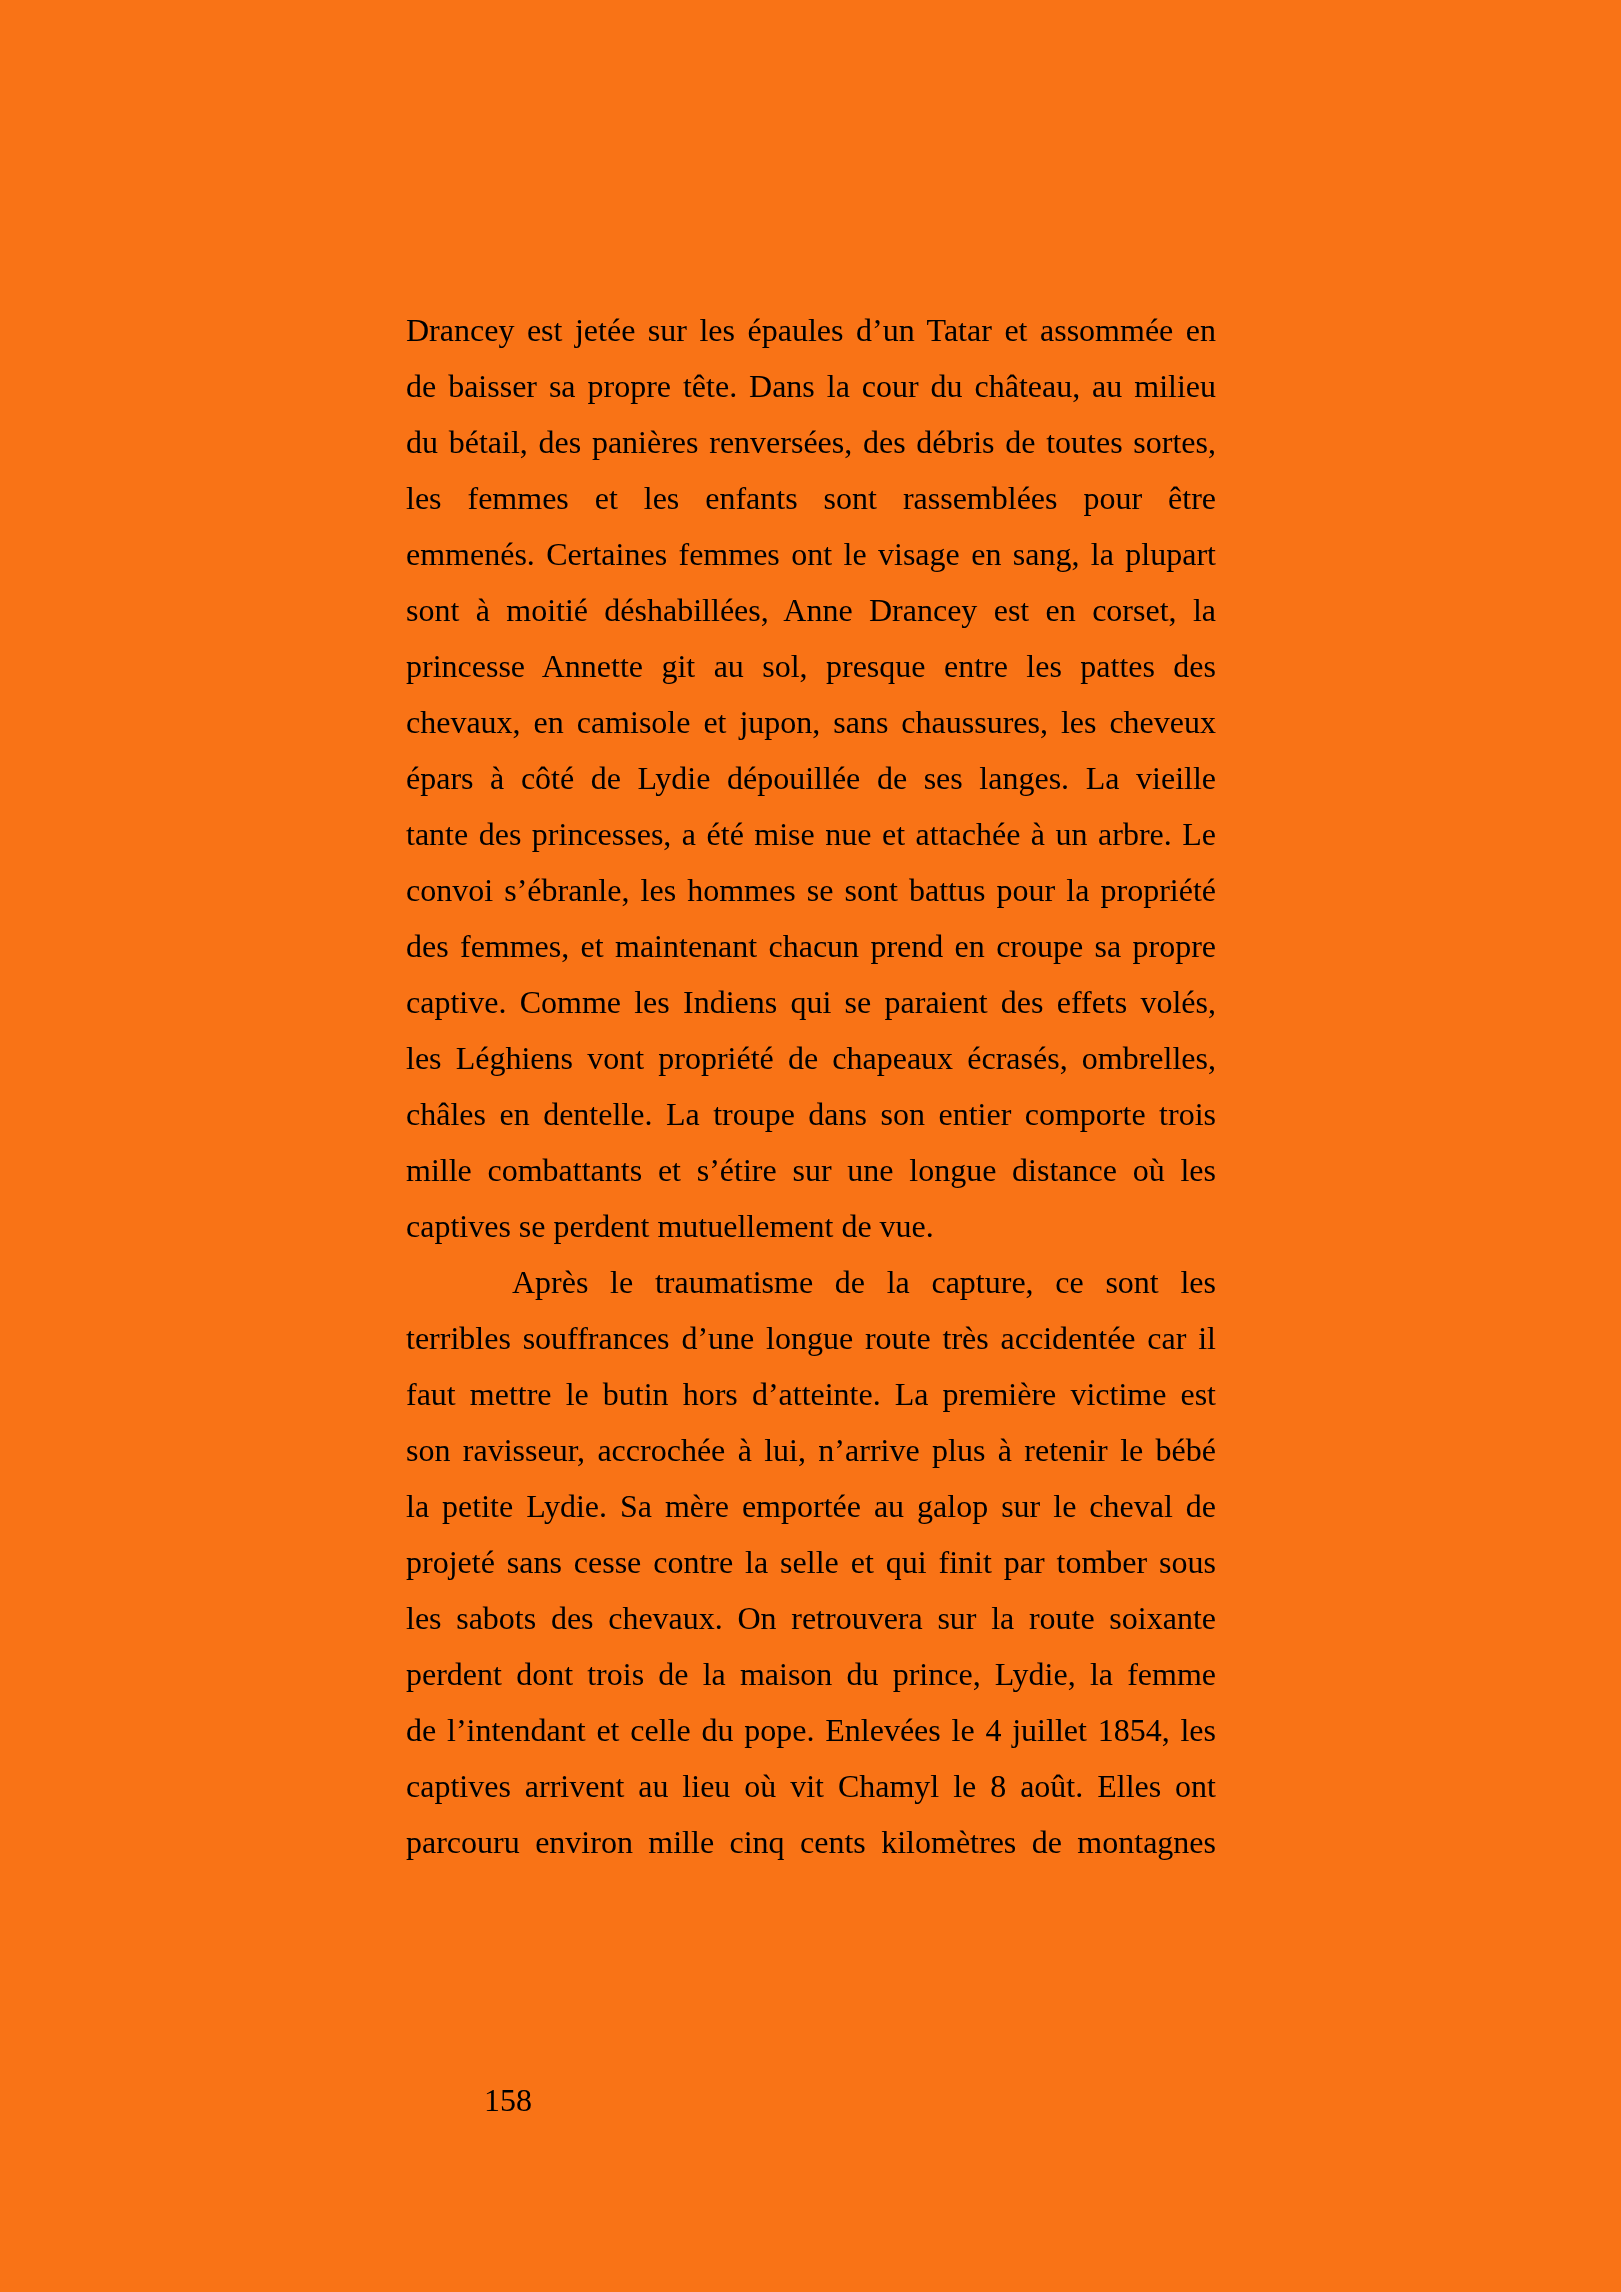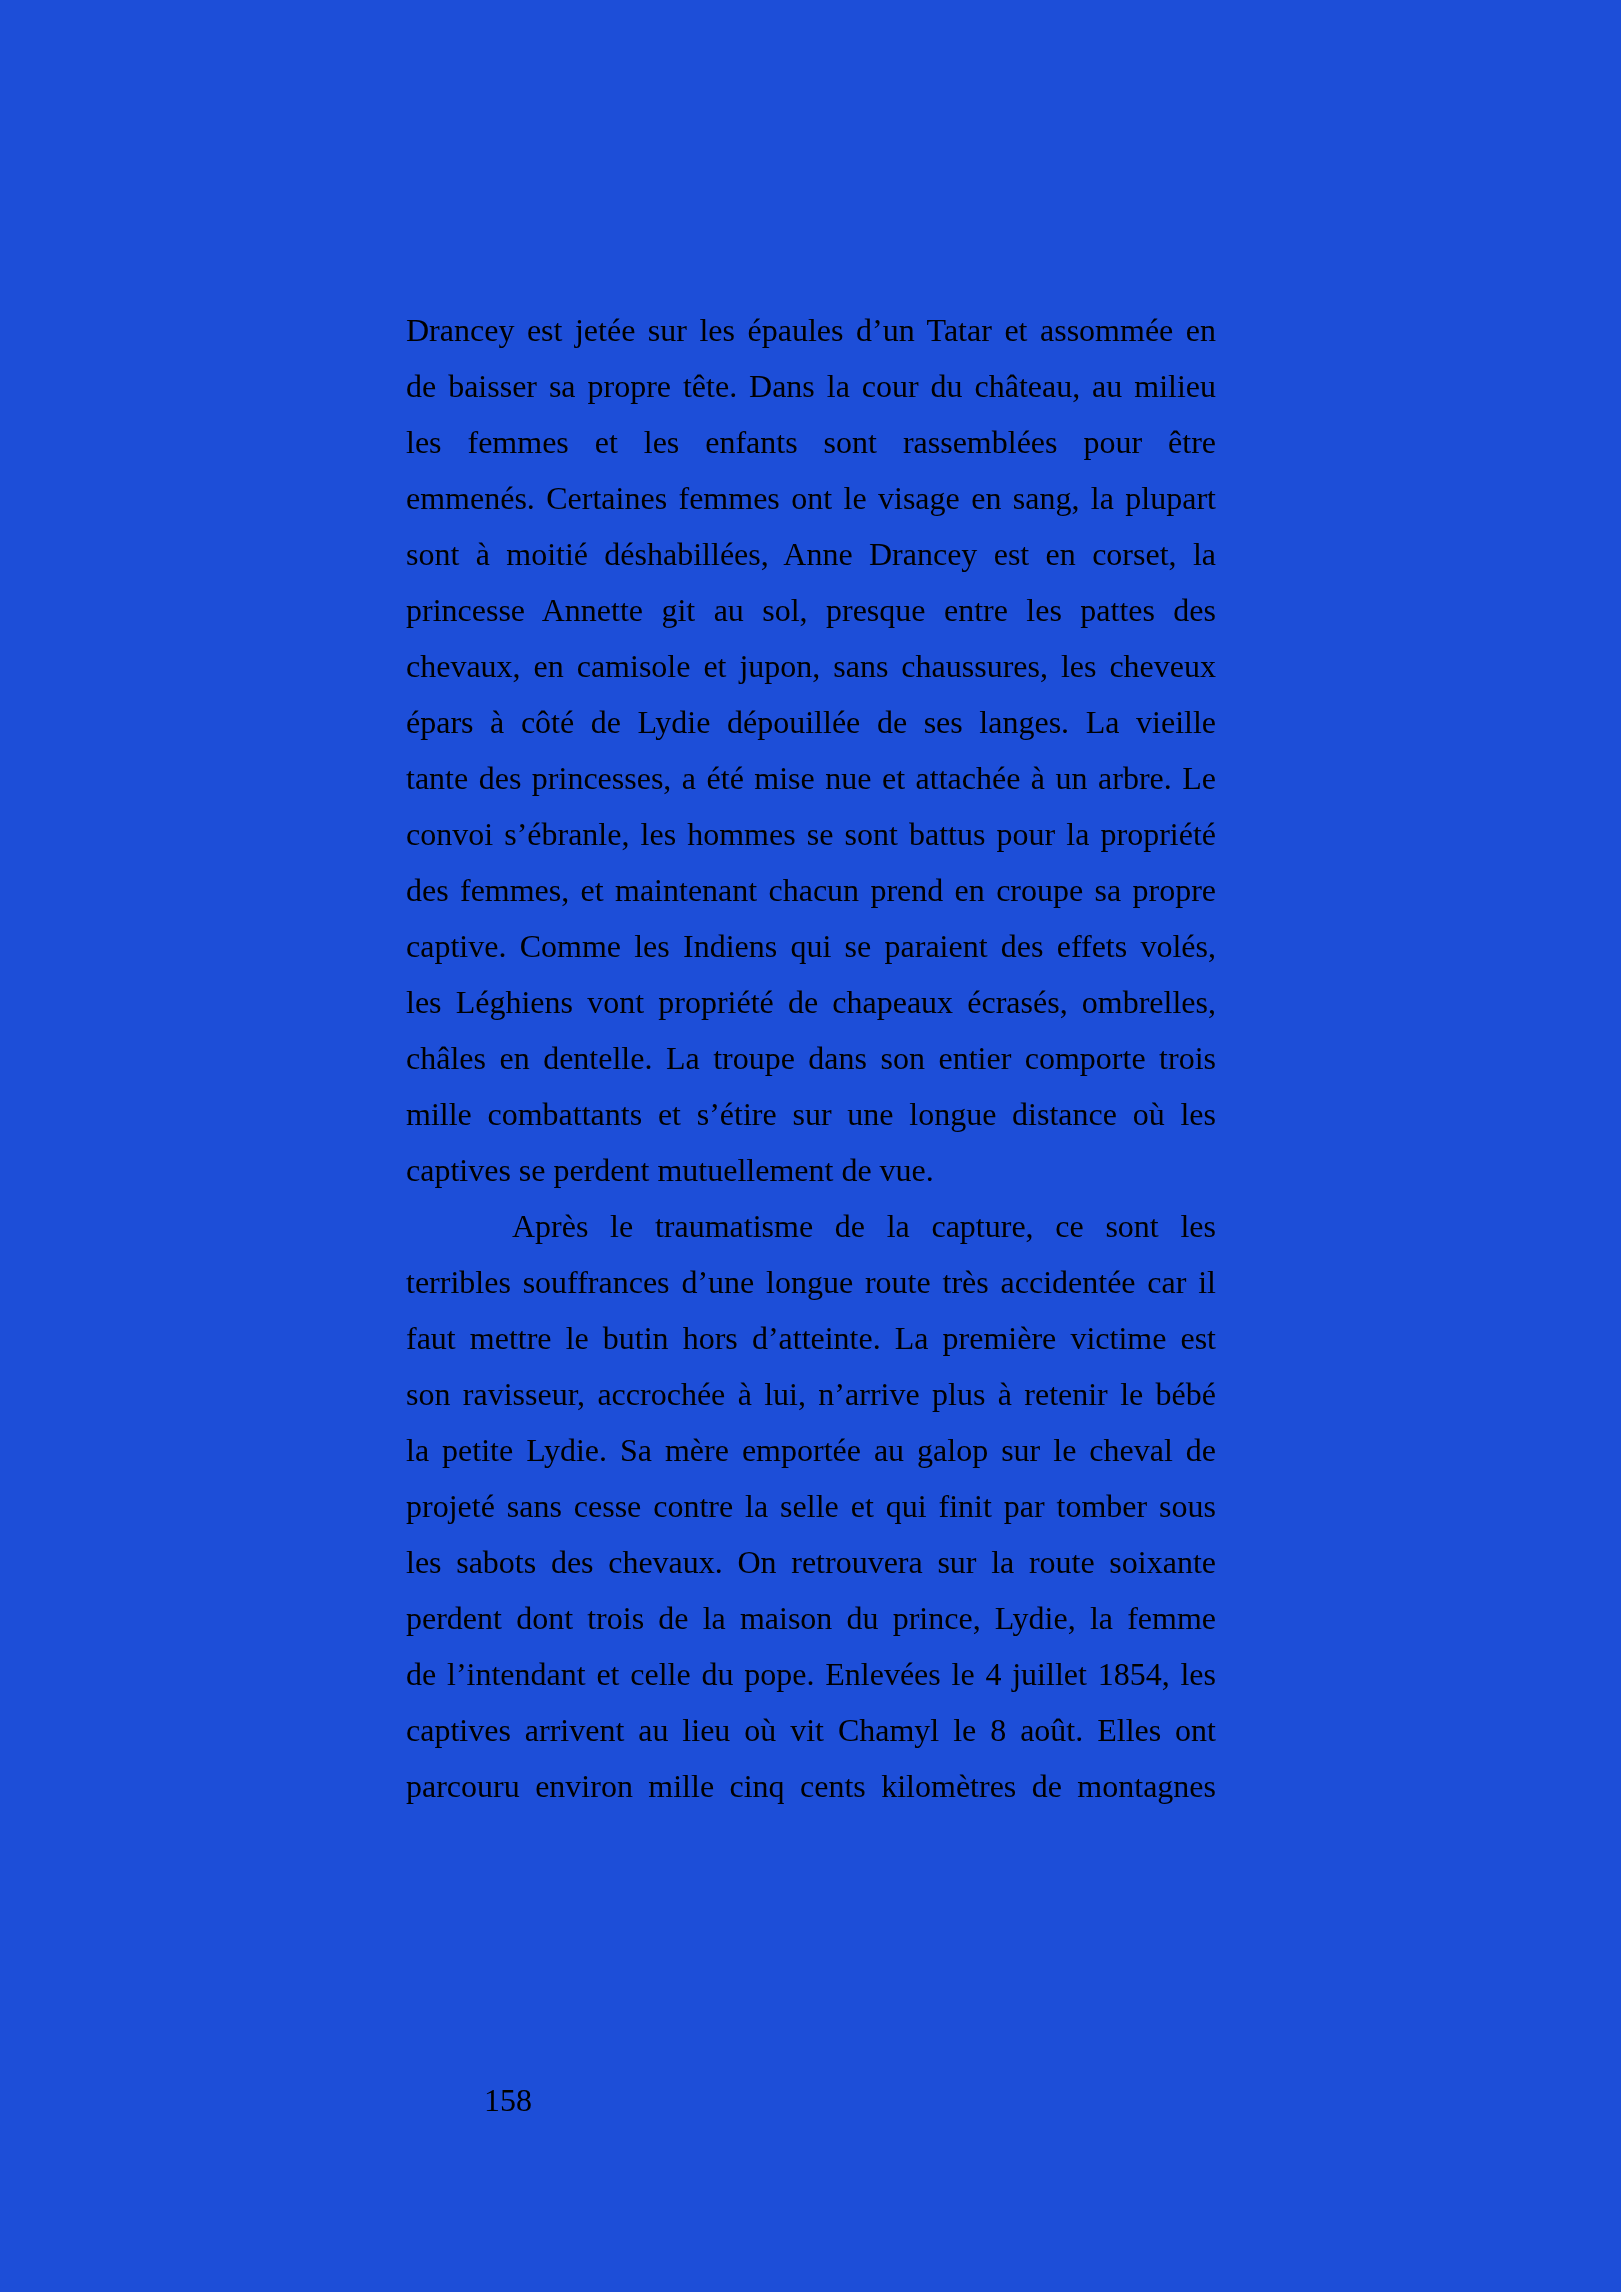--- a/index.html
+++ b/index.html
@@ -6,21 +6,21 @@
   html, body {
     margin: 0;
     padding: 0;
     background: #e8e8e8;
   }
   .page {
     position: relative;
     width: 1621px;
     height: 2293px;
     margin: 0 auto;
-    background: #1d4ed8;
+    background: #f97316;
     font-family: "Liberation Serif", "DejaVu Serif", serif;
     color: #000000;
     overflow: hidden;
   }
   .text-block {
     position: absolute;
     left: 406px;
     top: 302px;
     width: 810px;
     font-size: 32px;
@@ -53,20 +53,21 @@
 </head>
 <body>
 
 <div class="page">
 
   <div class="text-block">
 
     <div class="para">
       <div class="line">Drancey est jetée sur les épaules d’un Tatar et assommée en</div>
       <div class="line">de baisser sa propre tête. Dans la cour du château, au milieu</div>
+      <div class="line">du bétail, des panières renversées, des débris de toutes sortes,</div>
       <div class="line">les femmes et les enfants sont rassemblées pour être</div>
       <div class="line">emmenés. Certaines femmes ont le visage en sang, la plupart</div>
       <div class="line">sont à moitié déshabillées, Anne Drancey est en corset, la</div>
       <div class="line">princesse Annette git au sol, presque entre les pattes des</div>
       <div class="line">chevaux, en camisole et jupon, sans chaussures, les cheveux</div>
       <div class="line">épars à côté de Lydie dépouillée de ses langes. La vieille</div>
       <div class="line">tante des princesses, a été mise nue et attachée à un arbre. Le</div>
       <div class="line">convoi s’ébranle, les hommes se sont battus pour la propriété</div>
       <div class="line">des femmes, et maintenant chacun prend en croupe sa propre</div>
       <div class="line">captive. Comme les Indiens qui se paraient des effets volés,</div>

